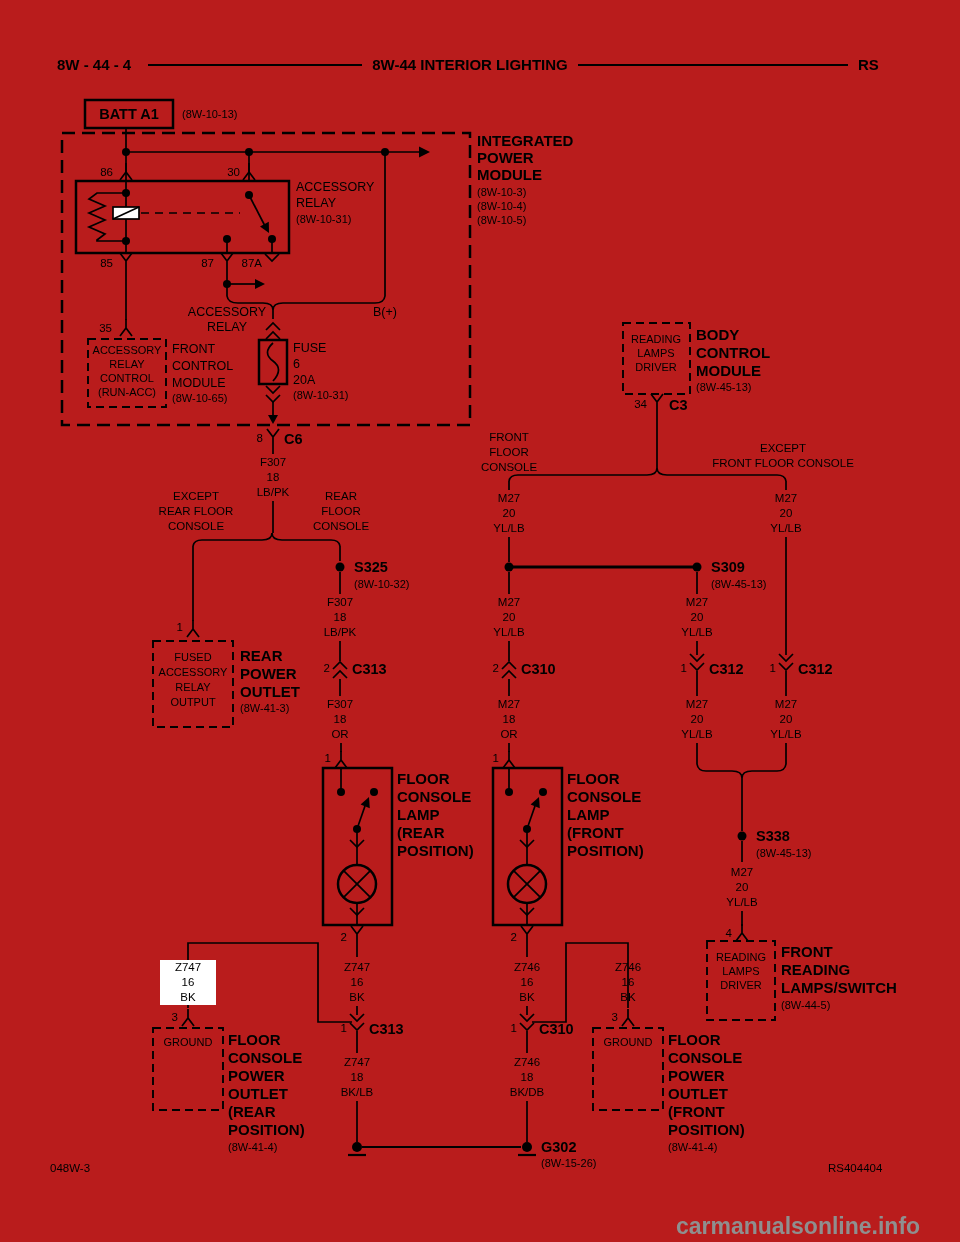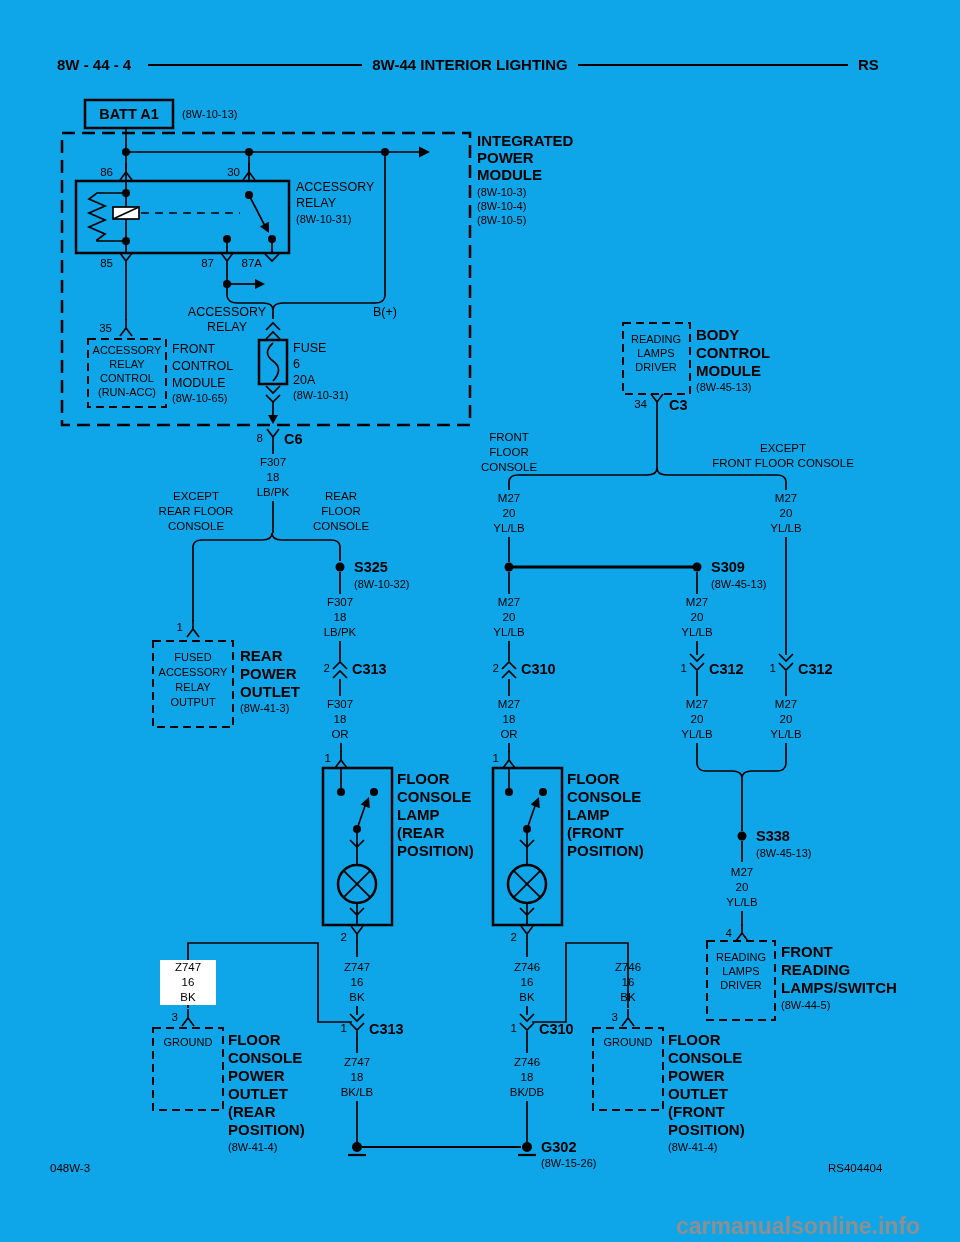--- a/index.html
+++ b/index.html
@@ -1,16 +1,16 @@
 <!DOCTYPE html>
 <html><head>
 <meta charset="utf-8">
 <style>
   html,body{margin:0;padding:0;background:#ffffff;}
-  .page{position:relative;width:960px;height:1242px;background:#0ea5e9;overflow:hidden;}
+  .page{position:relative;width:960px;height:1242px;background:#b91c1c;overflow:hidden;}
   svg{position:absolute;left:0;top:0;}
   text{font-family:"Liberation Sans",sans-serif;fill:#000;}
   .w{stroke:#000;stroke-width:1.7;fill:none;}
   .w2{stroke:#000;stroke-width:2.2;fill:none;}
   .w3{stroke:#000;stroke-width:3;fill:none;}
   .box{stroke:#000;stroke-width:2.5;fill:none;}
   .ipm{stroke:#000;stroke-width:2.5;fill:none;stroke-dasharray:13 7;}
   .dbox{stroke:#000;stroke-width:1.9;fill:none;stroke-dasharray:8 5;}
   .dash{stroke:#000;stroke-width:1.7;fill:none;stroke-dasharray:8 6;}
   .dot{fill:#000;stroke:none;}

